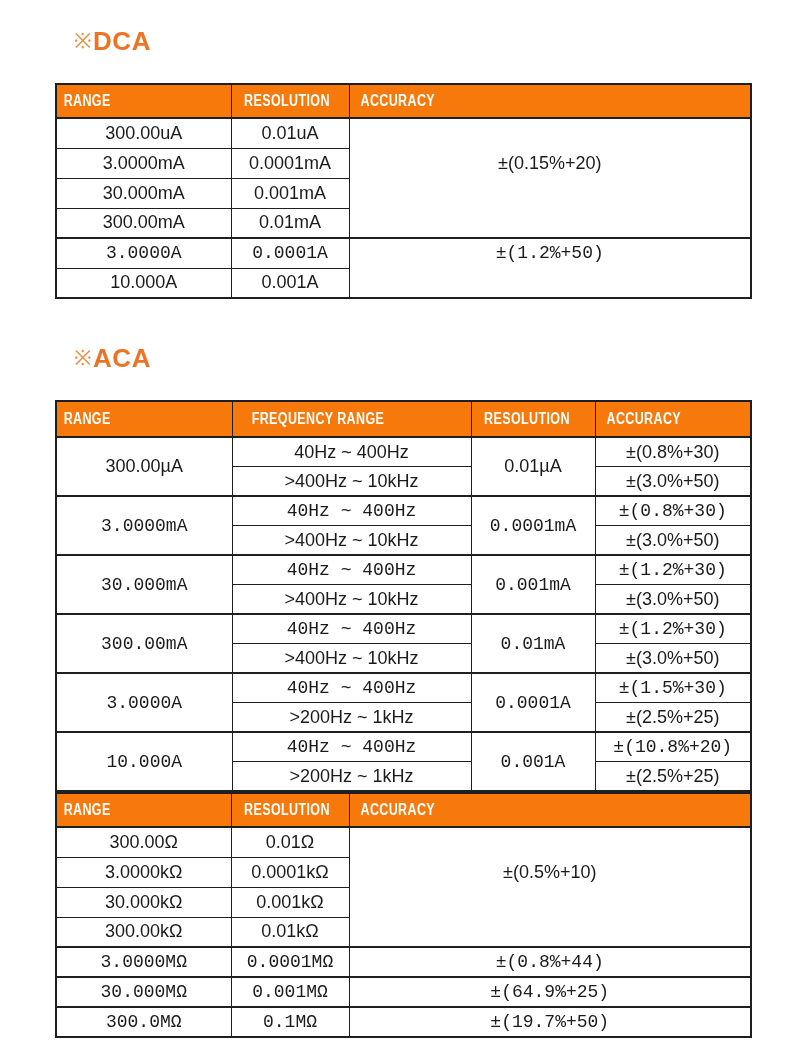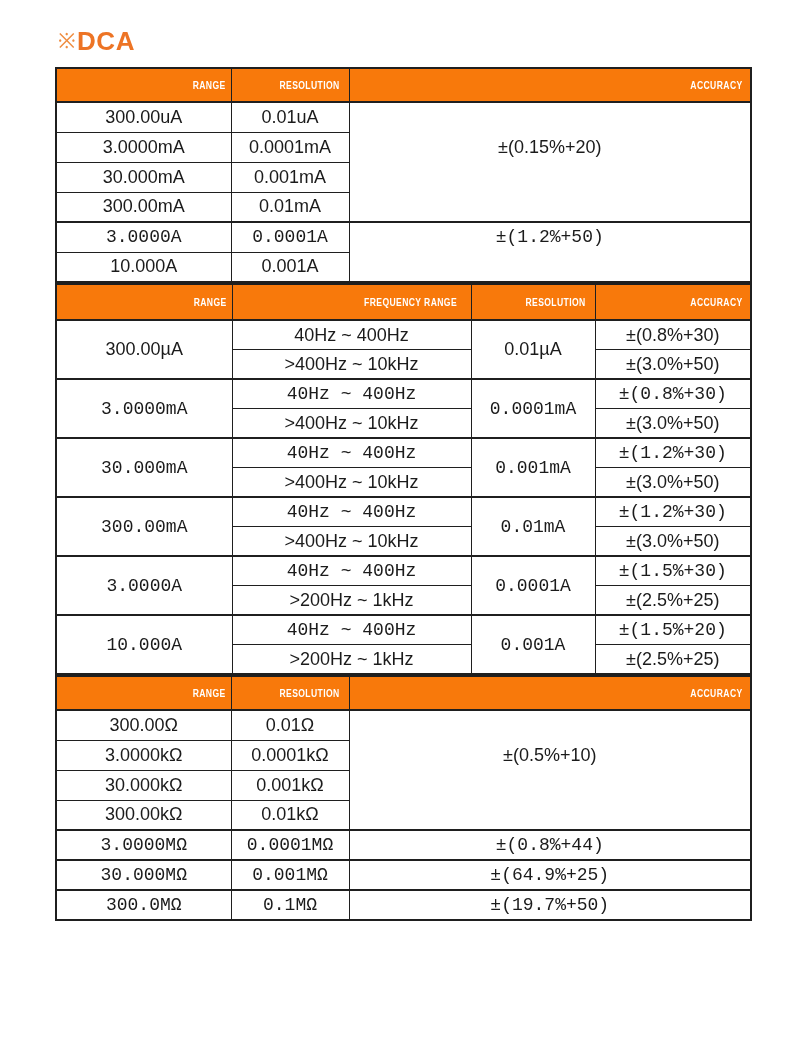--- a/index.html
+++ b/index.html
@@ -10,40 +10,40 @@
     --text:#1b1b1b;
   }
   *{box-sizing:border-box;}
   html,body{margin:0;padding:0;}
   body{
     width:800px;height:1060px;background:#ffffff;
     font-family:"Liberation Sans",sans-serif;color:var(--text);
     overflow:hidden;
   }
   .section-title{
-    margin:0;padding:26px 0 11px 58px;
+    margin:16px;padding:10px 0 11px 58px;
     font-size:26px;line-height:30px;font-weight:bold;color:var(--heading);
     letter-spacing:0.5px;
   }
   .section-title .mark{
     font-size:21px;font-weight:normal;color:var(--mark);
     margin-right:1px;vertical-align:2px;
   }
   .title-aca{padding-top:28px;}
   .title-res{padding-top:30px;}
   table.spec{
     border-collapse:collapse;table-layout:fixed;
     width:695px;margin:0 0 0 55px;
     border:2px solid var(--border);
   }
   table.spec th{
     background:var(--orange);color:#ffffff;
     border:1px solid var(--border);border-bottom:2px solid var(--border);
-    height:34px;padding:0;font-size:11px;font-weight:bold;
-    text-align:right;white-space:nowrap;overflow:hidden;
+    height:34px;padding:0;font-size:16px;font-weight:bold;
+    text-align:left;white-space:nowrap;overflow:hidden;
   }
   table.aca th{height:36px;}
   table.spec th .hdr{
     display:inline-block;transform:scaleX(0.78);transform-origin:center;
     letter-spacing:0.5px;
   }
   table.spec td{
     border:1px solid var(--border);
     height:30px;padding:0 4px;font-size:18px;text-align:center;
     vertical-align:middle;white-space:nowrap;overflow:hidden;
@@ -95,20 +95,21 @@
       </tr>
       <tr>
         <td>10.000A</td>
         <td>0.001A</td>
       </tr>
     </tbody>
   </table>
 </div>
 
 <div class="section">
+  <h2 class="section-title title-aca"><span class="mark">※</span><span>ACA</span></h2>
   <table class="spec aca">
     <colgroup>
         <col style="width:176px">
         <col style="width:239px">
         <col style="width:124px">
         <col style="width:156px">
       </colgroup>
     <thead>
       <tr>
         <th><span class="hdr">RANGE</span></th>
@@ -165,21 +166,21 @@
         <td>±(1.5%+30)</td>
       </tr>
       <tr>
         <td>&gt;200Hz ~ 1kHz</td>
         <td>±(2.5%+25)</td>
       </tr>
       <tr class="group-start">
         <td rowspan="2">10.000A</td>
         <td>40Hz ~ 400Hz</td>
         <td rowspan="2">0.001A</td>
-        <td>±(1.5%+20)</td>
+        <td>±(10.8%+20)</td>
       </tr>
       <tr>
         <td>&gt;200Hz ~ 1kHz</td>
         <td>±(2.5%+25)</td>
       </tr>
     </tbody>
   </table>
 </div>
 
 <div class="section">

